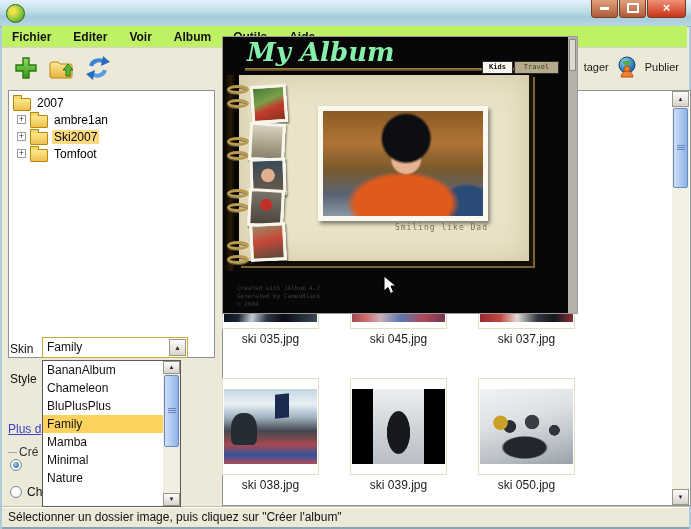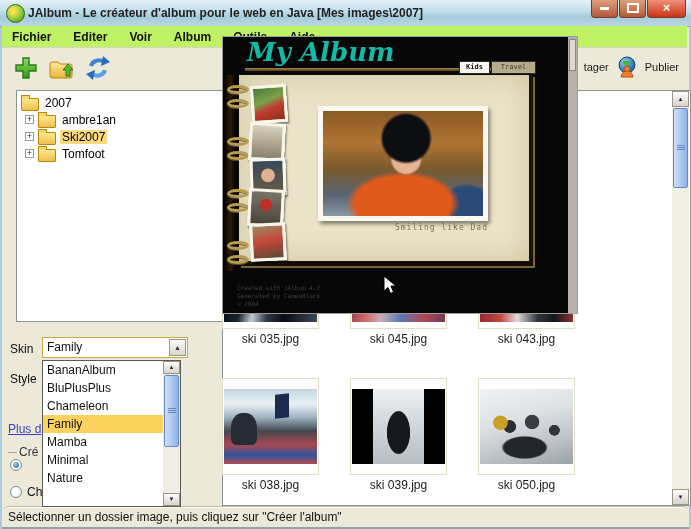--- a/index.html
+++ b/index.html
@@ -23,21 +23,21 @@
   .glyph-box{display:inline-block;width:8px;height:6px;border:2px solid #fff;margin-top:3px;}
   
   .menubar{position:absolute;left:2px;top:26px;width:685px;height:22px;background:#bef264;
     border-bottom:1px solid #d8d4c0;display:flex;align-items:center;padding-left:10px;gap:22px;box-sizing:border-box;}
   .menu-item{font-size:12px;font-weight:bold;color:#111;cursor:default;}
   
   .toolbar{position:absolute;left:2px;top:48px;width:687px;height:42px;background:#ece9d8;}
   .toolbtn{position:absolute;top:4px;width:32px;height:32px;display:flex;align-items:center;justify-content:center;}
   .tb-right{position:absolute;right:10px;top:8px;display:flex;align-items:center;gap:7px;font-size:11px;color:#1a1a1a;}
   
-  .tree-panel{position:absolute;left:16px;top:90px;width:207px;height:232px;background:#fff;
+  .tree-panel{position:absolute;left:8px;top:90px;width:207px;height:268px;background:#fff;
     border:1px solid #8a9496;box-sizing:border-box;font-size:12px;}
   .tree-row{position:absolute;left:4px;height:17px;display:flex;align-items:center;gap:4px;white-space:nowrap;}
   .expander{width:9px;height:9px;border:1px solid #9a9a9a;background:#fff;font-size:9px;line-height:7px;
     text-align:center;color:#333;box-sizing:border-box;}
   .folder{position:relative;width:16px;height:11px;background:linear-gradient(180deg,#fde98e,#eec04e);
     border:1px solid #b8860b;border-radius:1px;margin-top:3px;}
   .folder:before{content:"";position:absolute;left:-1px;top:-4px;width:7px;height:3px;
     background:#f6d76a;border:1px solid #b8860b;border-bottom:none;border-radius:1px 1px 0 0;}
   .tree-label{padding:0 2px;}
   .tree-label.sel{background:#fbd97e;}
@@ -89,31 +89,31 @@
   .t40{background:radial-gradient(circle 8px at 22% 45%,#c8a026 85%,rgba(0,0,0,0) 95%),
       radial-gradient(circle 7px at 32% 50%,#2a2e34 85%,rgba(0,0,0,0) 95%),
       radial-gradient(circle 8px at 56% 44%,#3a3e44 85%,rgba(0,0,0,0) 95%),
       radial-gradient(ellipse 26px 13px at 48% 78%,#23262c 80%,rgba(0,0,0,0) 90%),
       radial-gradient(circle 6px at 80% 55%,#30343a 85%,rgba(0,0,0,0) 95%),
       linear-gradient(165deg,#f0f2f4 0%,#dde1e4 40%,#b9bfc5 75%,#9aa1a8 100%);}
   
   .popup{position:absolute;left:222px;top:36px;width:356px;height:278px;background:#070707;
     border:1px solid #9a9a9a;box-sizing:border-box;z-index:40;overflow:hidden;}
   .pp-title{position:absolute;left:24px;top:0px;font-family:"DejaVu Serif",serif;font-style:italic;
-    font-weight:bold;font-size:26px;color:#14b8a6;text-shadow:1px 1px 0 #000;}
+    font-weight:bold;font-size:26px;color:#86efac;text-shadow:1px 1px 0 #000;}
   .goldrule{position:absolute;left:22px;top:31px;width:284px;height:3px;
     background:linear-gradient(180deg,#a8894a,#4a3a16);}
   .page{position:absolute;left:16px;top:38px;width:290px;height:186px;background:#eae3c7;
     border-right:4px solid #1a1208;border-bottom:5px solid #120c04;
     box-shadow:2px 2px 0 #7a6430, inset 0 0 30px rgba(140,120,60,.28);}
   .spine{position:absolute;left:0;top:38px;width:13px;height:196px;background:linear-gradient(90deg,#000,#2a1c08 60%,#000);}
   .ring{position:absolute;left:4px;width:22px;height:9px;border:3px solid #b99a4e;border-radius:50%;
     box-sizing:border-box;box-shadow:inset 0 1px 1px rgba(0,0,0,.65), 0 1px 1px rgba(255,240,200,.35);}
   .tab{position:absolute;top:24px;height:13px;border:1px solid #2a2a2a;box-sizing:border-box;
-    font-size:7px;font-family:"DejaVu Sans Mono",monospace;text-align:center;line-height:11px;}
+    font-size:7px;font-family:"DejaVu Sans Mono",monospace;text-align:center;line-height:11px;margin-left:23px;}
   .tab.kids{left:236px;width:31px;background:#f8f6ee;color:#111;font-weight:bold;}
   .tab.travel{left:268px;width:45px;background:#b5ab8b;color:#3a362a;}
   .mini{position:absolute;width:30px;height:32px;border:3px solid #f8f5ea;box-shadow:1px 2px 2px rgba(0,0,0,.5);}
   .p1{background:linear-gradient(160deg,#4a7a3a 0%,#7aa04a 40%,#c23c2c 62%,#8a3020 100%);}
   .p2{background:linear-gradient(180deg,#d8d0c0 0%,#b0a890 50%,#8a8070 100%);}
   .p3{background:radial-gradient(circle 8px at 50% 45%,#e0b090 80%,rgba(0,0,0,0) 90%),linear-gradient(180deg,#3a4a5a,#6a5a48);}
   .p4{background:radial-gradient(circle 7px at 50% 40%,#c03028 80%,rgba(0,0,0,0) 90%),linear-gradient(180deg,#7a7468,#4a443c);}
   .p5{background:linear-gradient(170deg,#9a8a6a 0%,#c84838 45%,#5a4a3a 100%);}
   .main-photo{position:absolute;left:95px;top:69px;width:160px;height:105px;border:5px solid #fbf8ef;
     box-shadow:2px 3px 4px rgba(0,0,0,.45);}
@@ -126,30 +126,29 @@
   .pp-caption{position:absolute;left:95px;top:186px;width:170px;text-align:right;
     font-family:"DejaVu Sans Mono",monospace;font-size:8px;letter-spacing:1px;color:#77715a;}
   .pp-footer{position:absolute;left:14px;top:247px;font-family:"DejaVu Sans Mono",monospace;
     font-size:6px;line-height:8px;color:#3f3f3f;}
   .pp-scroll{position:absolute;right:0px;top:0;width:9px;height:276px;background:#b6b2aa;}
   .pp-thumb{position:absolute;left:1px;top:2px;width:7px;height:32px;background:#ddd9d1;border:1px solid #8a8a8a;box-sizing:border-box;}
   .cursor{position:absolute;left:160px;top:238px;z-index:60;}
   
   .statusbar{position:absolute;left:2px;top:506px;width:687px;height:21px;background:#ece9d8;
     border-top:1px solid #c0bca8;box-shadow:inset 0 1px 0 #fff;font-size:12px;color:#111;
-    line-height:21px;padding-left:6px;box-sizing:border-box;white-space:nowrap;border-radius:7px;}
+    line-height:21px;padding-left:6px;box-sizing:border-box;white-space:nowrap;}
 </style>
 </head>
 <body>
 
 <div class="app">
 
   <div class="titlebar">
     <div class="app-icon"></div>
-    <div class="title-text">JAlbum - Le créateur d'album pour le web en Java [Mes images\2007]</div>
     <div class="winbtn min"><span class="glyph-bar"></span></div>
     <div class="winbtn max"><span class="glyph-box"></span></div>
     <div class="winbtn close"><span>×</span></div>
   </div>
 
   <div class="menubar">
     <span class="menu-item">Fichier</span>
     <span class="menu-item">Editer</span>
     <span class="menu-item">Voir</span>
     <span class="menu-item">Album</span>
@@ -239,22 +238,22 @@
   <div class="link">Plus d</div>
   <div class="groupline"></div>
   <div class="grouplabel">Cré</div>
   <div class="radio on" style="left:10px;top:459px;"></div>
   <div class="fieldlabel" style="left:27px;top:458px;margin-left:32px;">To</div>
   <div class="radio" style="left:10px;top:486px;"></div>
   <div class="fieldlabel" style="left:27px;top:485px;">Ch</div>
 
   <div class="dropdown">
     <div class="opt">BananAlbum</div>
+    <div class="opt">Chameleon</div>
     <div class="opt">BluPlusPlus</div>
-    <div class="opt">Chameleon</div>
     <div class="opt hl">Family</div>
     <div class="opt">Mamba</div>
     <div class="opt">Minimal</div>
     <div class="opt">Nature</div>
     <div class="dd-scroll">
       <span class="sb-btn" style="top:0;">▲</span>
       <span class="sb-thumb" style="top:14px;height:72px;">
           <span class="grip" style="top:32px;"></span>
         </span>
       <span class="sb-btn" style="bottom:0;">▼</span>
@@ -272,21 +271,21 @@
   <div class="cell" style="left:350px;top:232px;">
     <div class="cellbox low">
         <div class="thumb-img t36"></div>
       </div>
     <div class="cap">ski 045.jpg</div>
   </div>
   <div class="cell" style="left:478px;top:232px;">
     <div class="cellbox low">
         <div class="thumb-img t37"></div>
       </div>
-    <div class="cap">ski 043.jpg</div>
+    <div class="cap">ski 037.jpg</div>
   </div>
   <div class="cell" style="left:222px;top:378px;">
     <div class="cellbox">
         <div class="thumb-img t38"></div>
       </div>
     <div class="cap">ski 038.jpg</div>
   </div>
   <div class="cell" style="left:350px;top:378px;">
     <div class="cellbox">
         <div class="thumb-img t39"></div>

